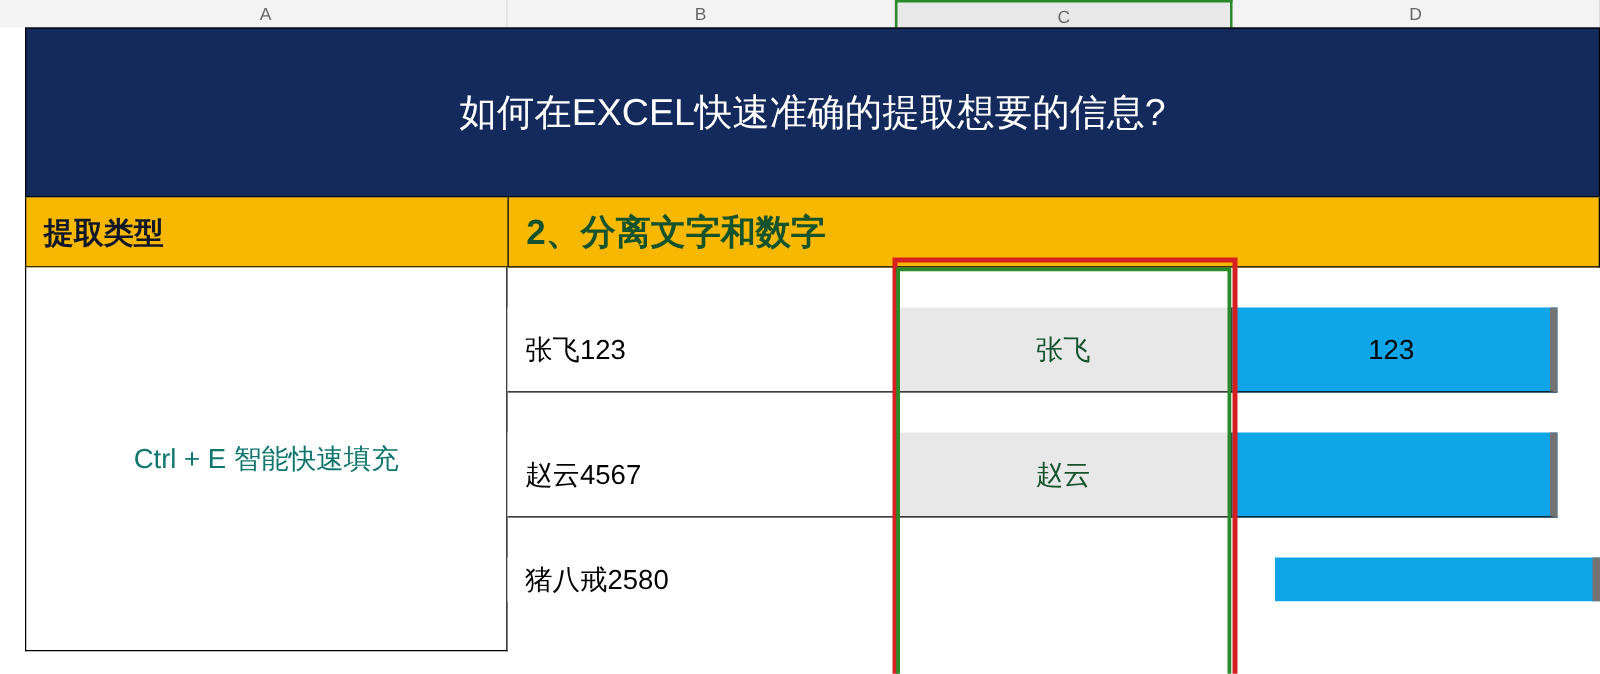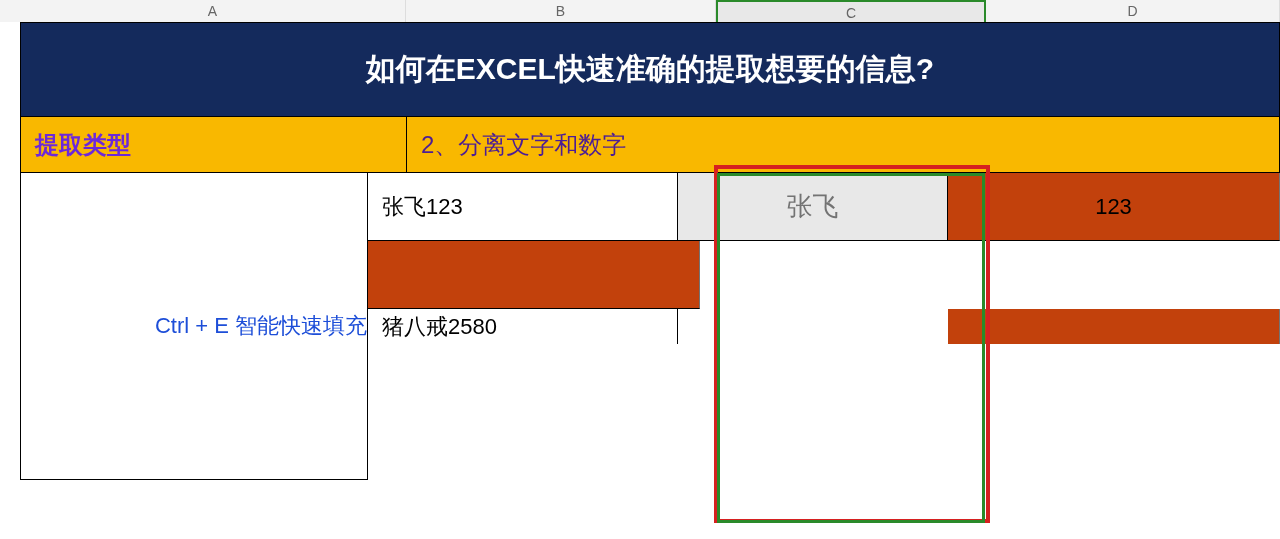--- a/index.html
+++ b/index.html
@@ -26,101 +26,102 @@
       position: absolute;
     }
     .col-a { left: 20px; width: 386px; }
     .col-b { left: 406px; width: 310px; }
     .col-c { left: 716px; width: 270px; background: #e8e8e8; border: 2px solid #2a8a2a; border-bottom: none; height: 22px; }
     .col-d { left: 986px; width: 294px; }
     .sheet { position: absolute; left: 20px; top: 22px; width: 1260px; }
     .title-row {
       background: #142a5c;
       color: #fff;
-      height: 95px;
+      height: 136px;
       display: flex;
       align-items: center;
       justify-content: center;
       font-size: 30px;
-      font-weight: bold;
+      font-weight: normal;
       border: 1px solid #000;
     }
     .header-row {
       display: flex;
       height: 56px;
       background: #f9b800;
       border: 1px solid #000;
       border-top: none;
     }
     .hcell1 {
       width: 386px;
       border-right: 1px solid #000;
       display: flex; align-items: center;
       padding-left: 14px;
       font-size: 24px;
       font-weight: bold;
-      color: #6d28d9;
+      color: #0f172a;
     }
     .hcell2 {
       flex: 1;
       display: flex; align-items: center;
       padding-left: 14px;
-      font-size: 24px;
-      font-weight: normal;
-      color: #4c1d95;
+      font-size: 28px;
+      font-weight: bold;
+      color: #14532d;
     }
     .data-area { position: relative; }
     .data-row {
       display: flex;
       height: 68px;
+      margin-top: 32px;
     }
     .mcell {
       width: 386px;
       border-left: 1px solid #000;
       border-right: 1px solid #000;
       border-bottom: 1px solid #000;
       display: flex;
       align-items: center;
-      justify-content: flex-end;
+      justify-content: center;
       font-size: 22px;
-      color: #1d4ed8;
+      color: #0f766e;
       background: #fff;
     }
     .bcell {
       width: 310px;
       border-right: 1px solid #000;
       border-bottom: 1px solid #000;
       display: flex;
       align-items: center;
       padding-left: 14px;
       font-size: 22px;
       color: #000;
       background: #fff;
     }
     .ccell {
       width: 270px;
       border-right: 1px solid #000;
       border-bottom: 1px solid #000;
       display: flex;
       align-items: center;
       justify-content: center;
-      font-size: 26px;
-      color: #737373;
+      font-size: 22px;
+      color: #14532d;
       background: #e8e8e8;
     }
     .dcell {
-      width: 332px;
-      border-right: 1px solid #737373;
+      width: 260px;
+      border-right: 6px solid #737373;
       border-bottom: 1px solid #000;
       display: flex;
       align-items: center;
       justify-content: center;
       font-size: 22px;
       color: #000;
-      background: #c2410c;
+      background: #0ea5e9;
     }
     .red-box {
       position: absolute;
       left: 694px;
       top: -8px;
       width: 276px;
       height: 358px;
       border: 4px solid #d62020;
       pointer-events: none;
     }
@@ -159,20 +160,22 @@
       <div class="mcell" style="height:307px;">
         <span>Ctrl + E 智能快速填充</span>
       </div>
       <div style="flex:1;">
         <div class="data-row">
           <div class="bcell">张飞123</div>
           <div class="ccell">张飞</div>
           <div class="dcell">123</div>
         </div>
         <div class="data-row">
+          <div class="bcell">赵云4567</div>
+          <div class="ccell">赵云</div>
           <div class="dcell"></div>
         </div>
         <div class="data-row row-partial">
           <div class="bcell">猪八戒2580</div>
           <div class="dcell"></div>
         </div>
       </div>
     </div>
     <div class="red-box"></div>
     <div class="green-box"></div>

